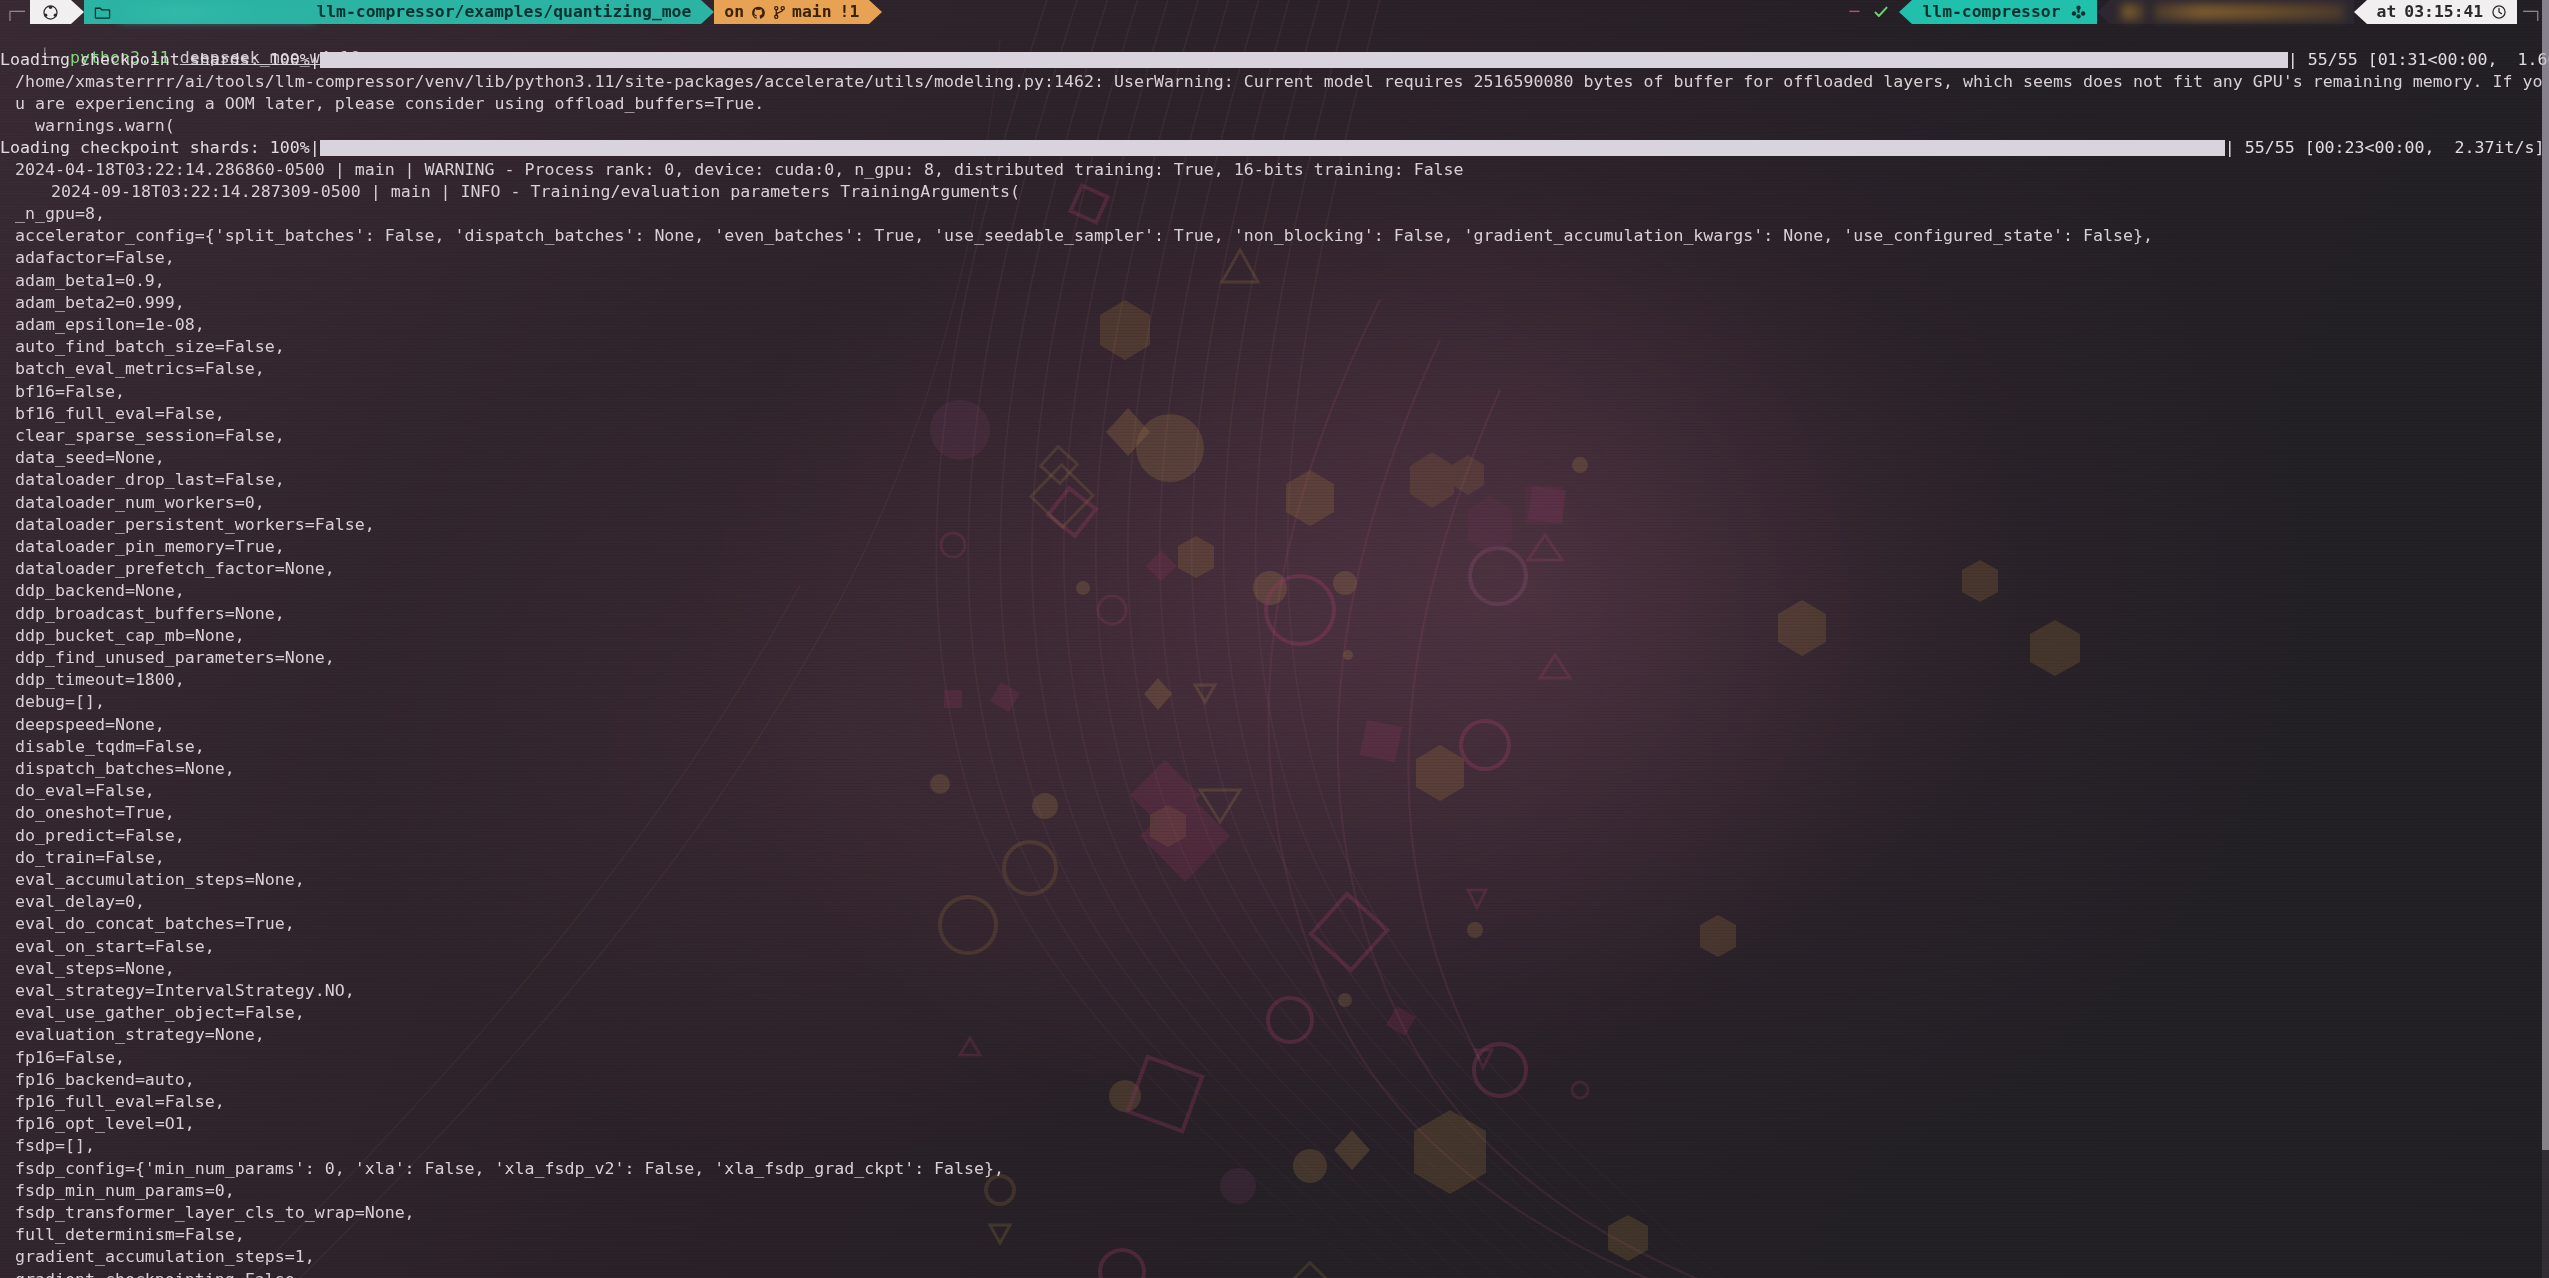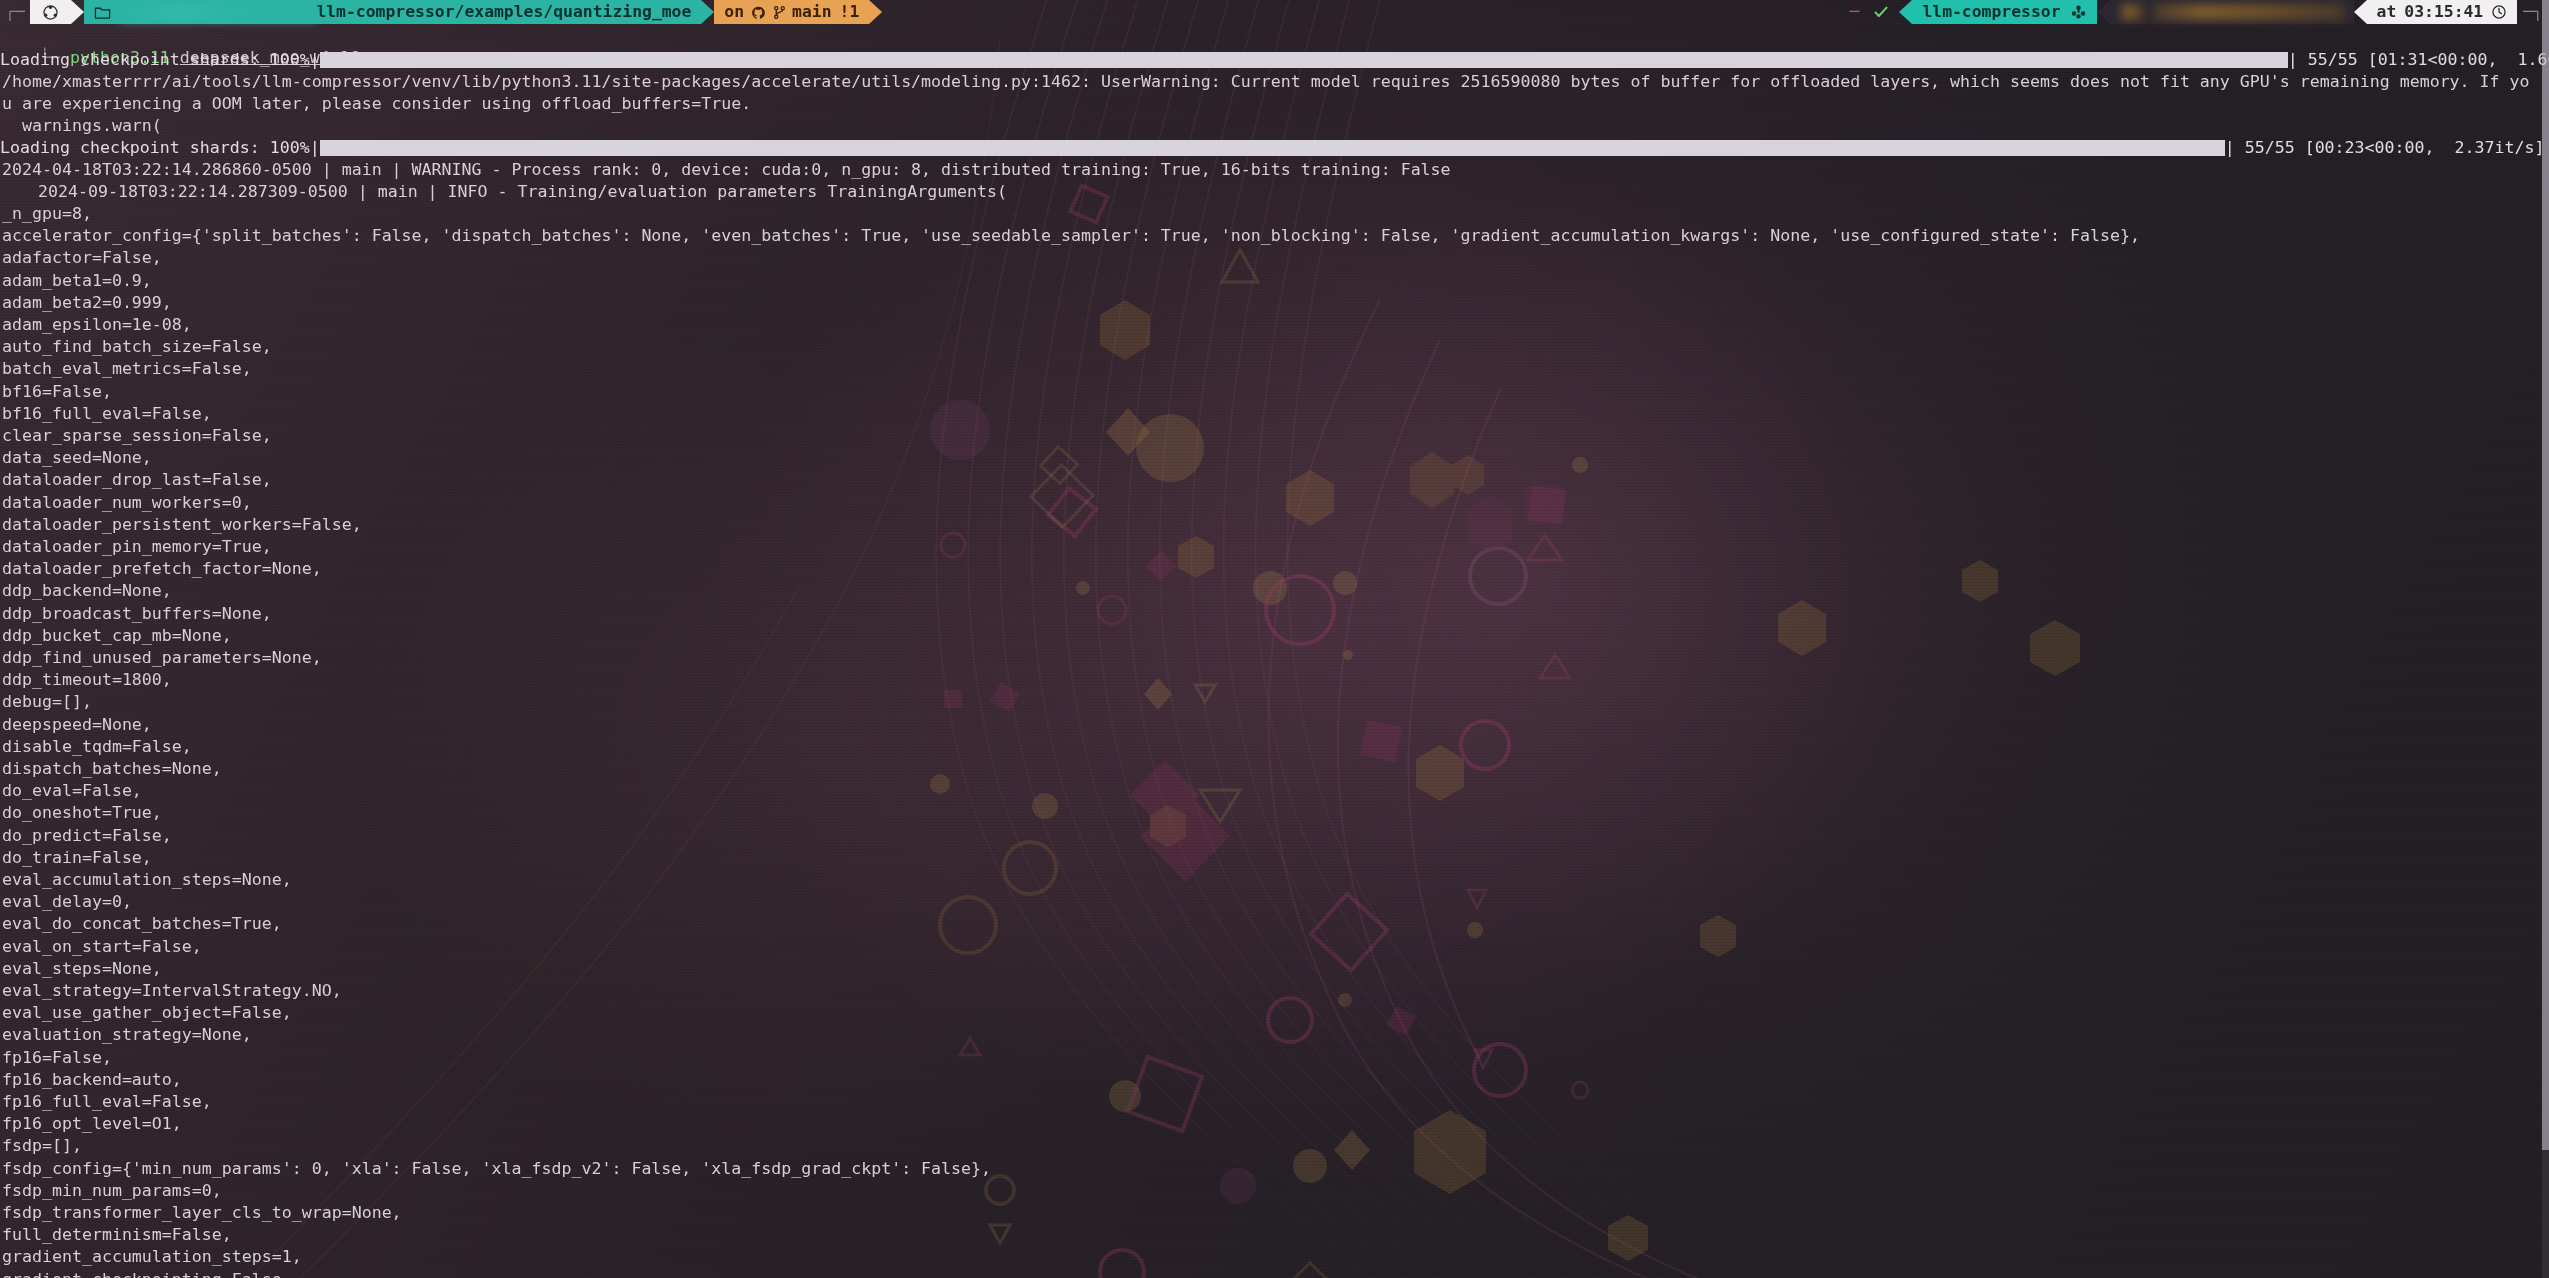--- a/index.html
+++ b/index.html
@@ -57,21 +57,21 @@
     color:transparent;
     vertical-align:middle;
   }
   .redacted.onpath{ background:linear-gradient(90deg,#2bb3a3,#33b9a8 30%,#2bb3a3 70%); height:17px; }
   .redacted.onhost{ background:linear-gradient(90deg,#4a3a2c,#7a5a2e 25%,#6b4f2a 55%,#4a3a2c 100%); height:16px; }
 
   .tri-r{ width:0;height:0;border-style:solid;border-width:12px 0 12px 13px; }
   .tri-l{ width:0;height:0;border-style:solid;border-width:12px 13px 12px 0; }
 
   
-  .line{ position:absolute; left:2px; white-space:pre; }
+  .line{ position:absolute; left:15px; white-space:pre; }
   .cmdline{ color:#7fd77f; }
   .cmdfile{ color:#cfc8cf; text-decoration:underline; }
   .warnline{ color:#d8d0d4; }
 
   
   .pbrow{ position:absolute; left:0; display:flex; align-items:center; white-space:pre; }
   .pbtext{ color:#e2dce0; }
   .pbbar{
     height:16px; background:#d9d3dd; margin:0 0 0 0;
     box-shadow:inset 0 0 0 0 rgba(0,0,0,0);

